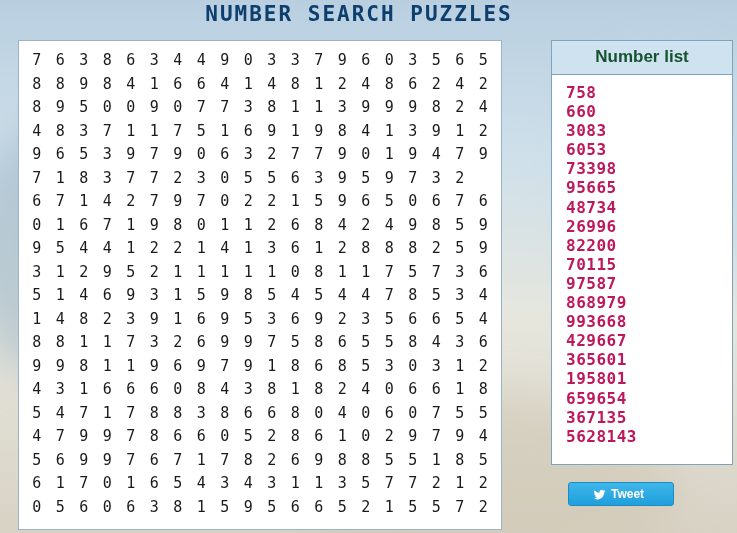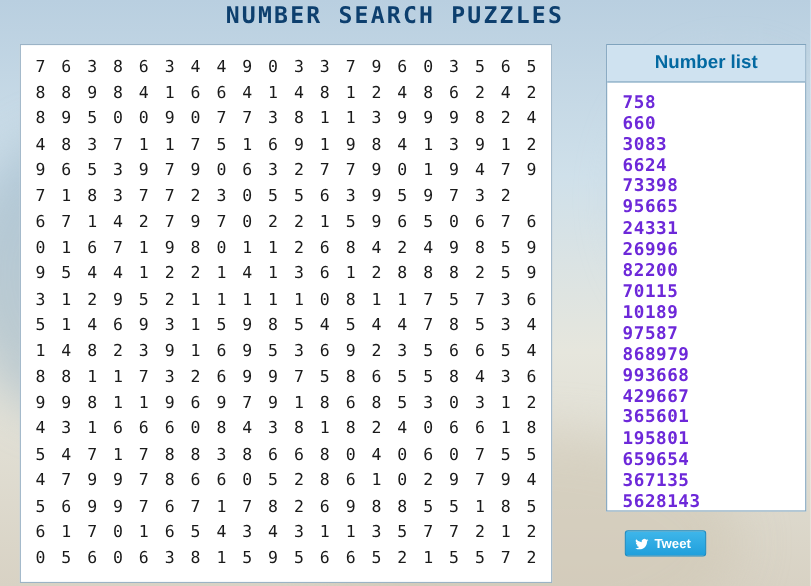--- a/index.html
+++ b/index.html
@@ -77,31 +77,31 @@
     background: #ffffff;
     border: 1px solid #7fa3bd;
     box-sizing: border-box;
   }
   .list-header {
     background: #cfe2f0;
     border-bottom: 1px solid #7fa3bd;
     text-align: center;
     font-size: 17px;
     font-weight: bold;
-    color: #0369a1;
+    color: #14532d;
     padding: 6px 0 7px 0;
   }
   .list-body {
     padding: 8px 0 6px 14px;
   }
   .list-body .num {
     font-family: "DejaVu Sans Mono", monospace;
     font-size: 16px;
     font-weight: bold;
-    color: #6d28d9;
+    color: #be185d;
     line-height: 19.1px;
     letter-spacing: 0.5px;
   }
 
   .social {
     position: absolute;
     left: 568px;
     top: 474px;
     width: 160px;
   }
@@ -124,21 +124,21 @@
     display: flex;
     align-items: center;
     gap: 5px;
     margin-top: 8px;
     background: linear-gradient(to bottom, #3fb6ea, #1f9fdc);
     border: 1px solid #1c8cc4;
     border-radius: 3px;
     color: #fff;
     font-size: 12px;
     font-weight: bold;
-    padding: 4px 8px;
+    padding: 4px 24px;
     width: 56px;
     cursor: pointer;
   }
   .sicon { width: 13px; height: 13px; display: inline-block; }
   .count { font-weight: bold; }
 </style>
 </head>
 <body>
 
 <div class="bg-blob b1"></div>
@@ -593,28 +593,27 @@
       </tbody>
   </table>
 </div>
 
 <div class="list-panel">
   <div class="list-header">Number list</div>
   <div class="list-body" id="list-body">
       <div class="num">758</div>
       <div class="num">660</div>
       <div class="num">3083</div>
-      <div class="num">6624</div>
+      <div class="num">6053</div>
       <div class="num">73398</div>
       <div class="num">95665</div>
-      <div class="num">24331</div>
+      <div class="num">48734</div>
       <div class="num">26996</div>
       <div class="num">82200</div>
       <div class="num">70115</div>
-      <div class="num">10189</div>
       <div class="num">97587</div>
       <div class="num">868979</div>
       <div class="num">993668</div>
       <div class="num">429667</div>
       <div class="num">365601</div>
       <div class="num">195801</div>
       <div class="num">659654</div>
       <div class="num">367135</div>
       <div class="num">5628143</div>
     </div>

